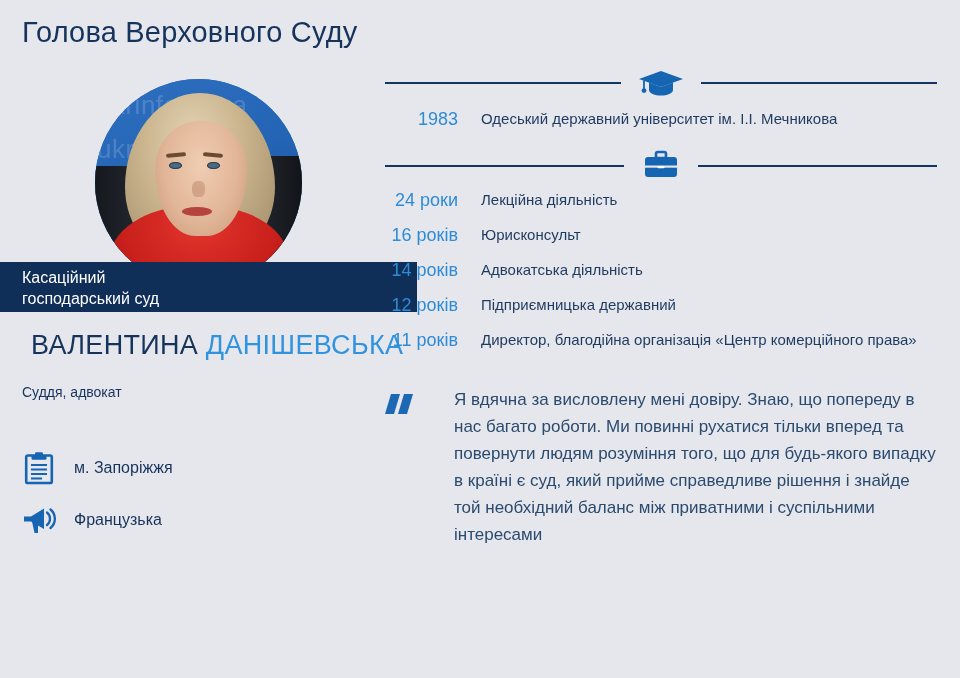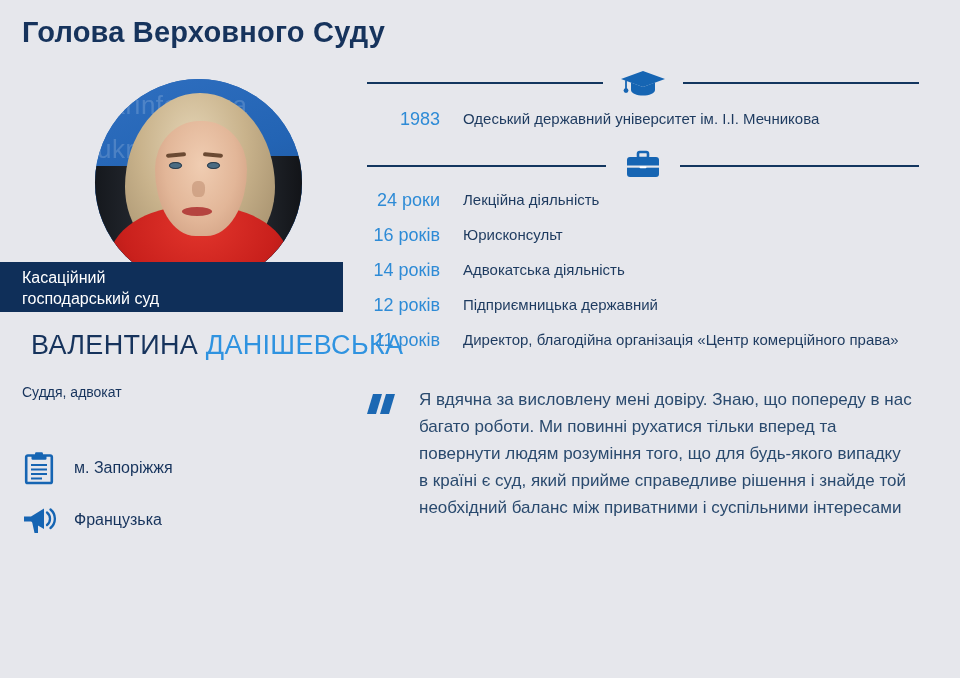--- a/index.html
+++ b/index.html
@@ -14,21 +14,21 @@
     overflow: hidden;
     position: relative;
   }
 
   
   .page-title {
     position: absolute;
     left: 22px;
     top: 16px;
     font-size: 29px;
-    font-weight: 700;
+    font-weight: 400;
     color: #16335c;
     letter-spacing: 0.2px;
     white-space: nowrap;
   }
 
   
   .left-col {
     position: absolute;
     left: 0;
     top: 62px;
@@ -129,21 +129,21 @@
     left: 97px; top: 102px;
     width: 13px; height: 16px;
     border-radius: 40%;
     background: rgba(190,140,112,0.55);
   }
 
   .court-banner {
     position: absolute;
     left: 0;
     top: 200px;
-    width: 343px;
+    width: 417px;
     height: 50px;
     background: #0f2f59;
     color: #ffffff;
     box-sizing: border-box;
     padding: 5px 0 0 22px;
     font-size: 16px;
     line-height: 21px;
   }
 
   .person-name {
@@ -183,21 +183,21 @@
     justify-content: center;
   }
   .meta-label {
     font-size: 16px;
     color: #16335c;
   }
 
   
   .right-col {
     position: absolute;
-    left: 367px;
+    left: 385px;
     top: 0;
     width: 552px;
     height: 678px;
   }
 
   .section-divider {
     position: relative;
     height: 40px;
     margin-top: 62px;
   }
@@ -244,20 +244,21 @@
     max-width: 455px;
   }
 
   .exp-list { margin-top: 4px; }
   .exp-list .fact-row { margin-bottom: 12px; }
 
   .quote-block {
     display: flex;
     align-items: flex-start;
     margin-top: 34px;
+    gap: 17px;
   }
   .quote-mark {
     width: 52px;
     flex: none;
     padding-top: 6px;
   }
   .quote-text {
     font-size: 17px;
     line-height: 27px;
     color: #2a4a6e;

